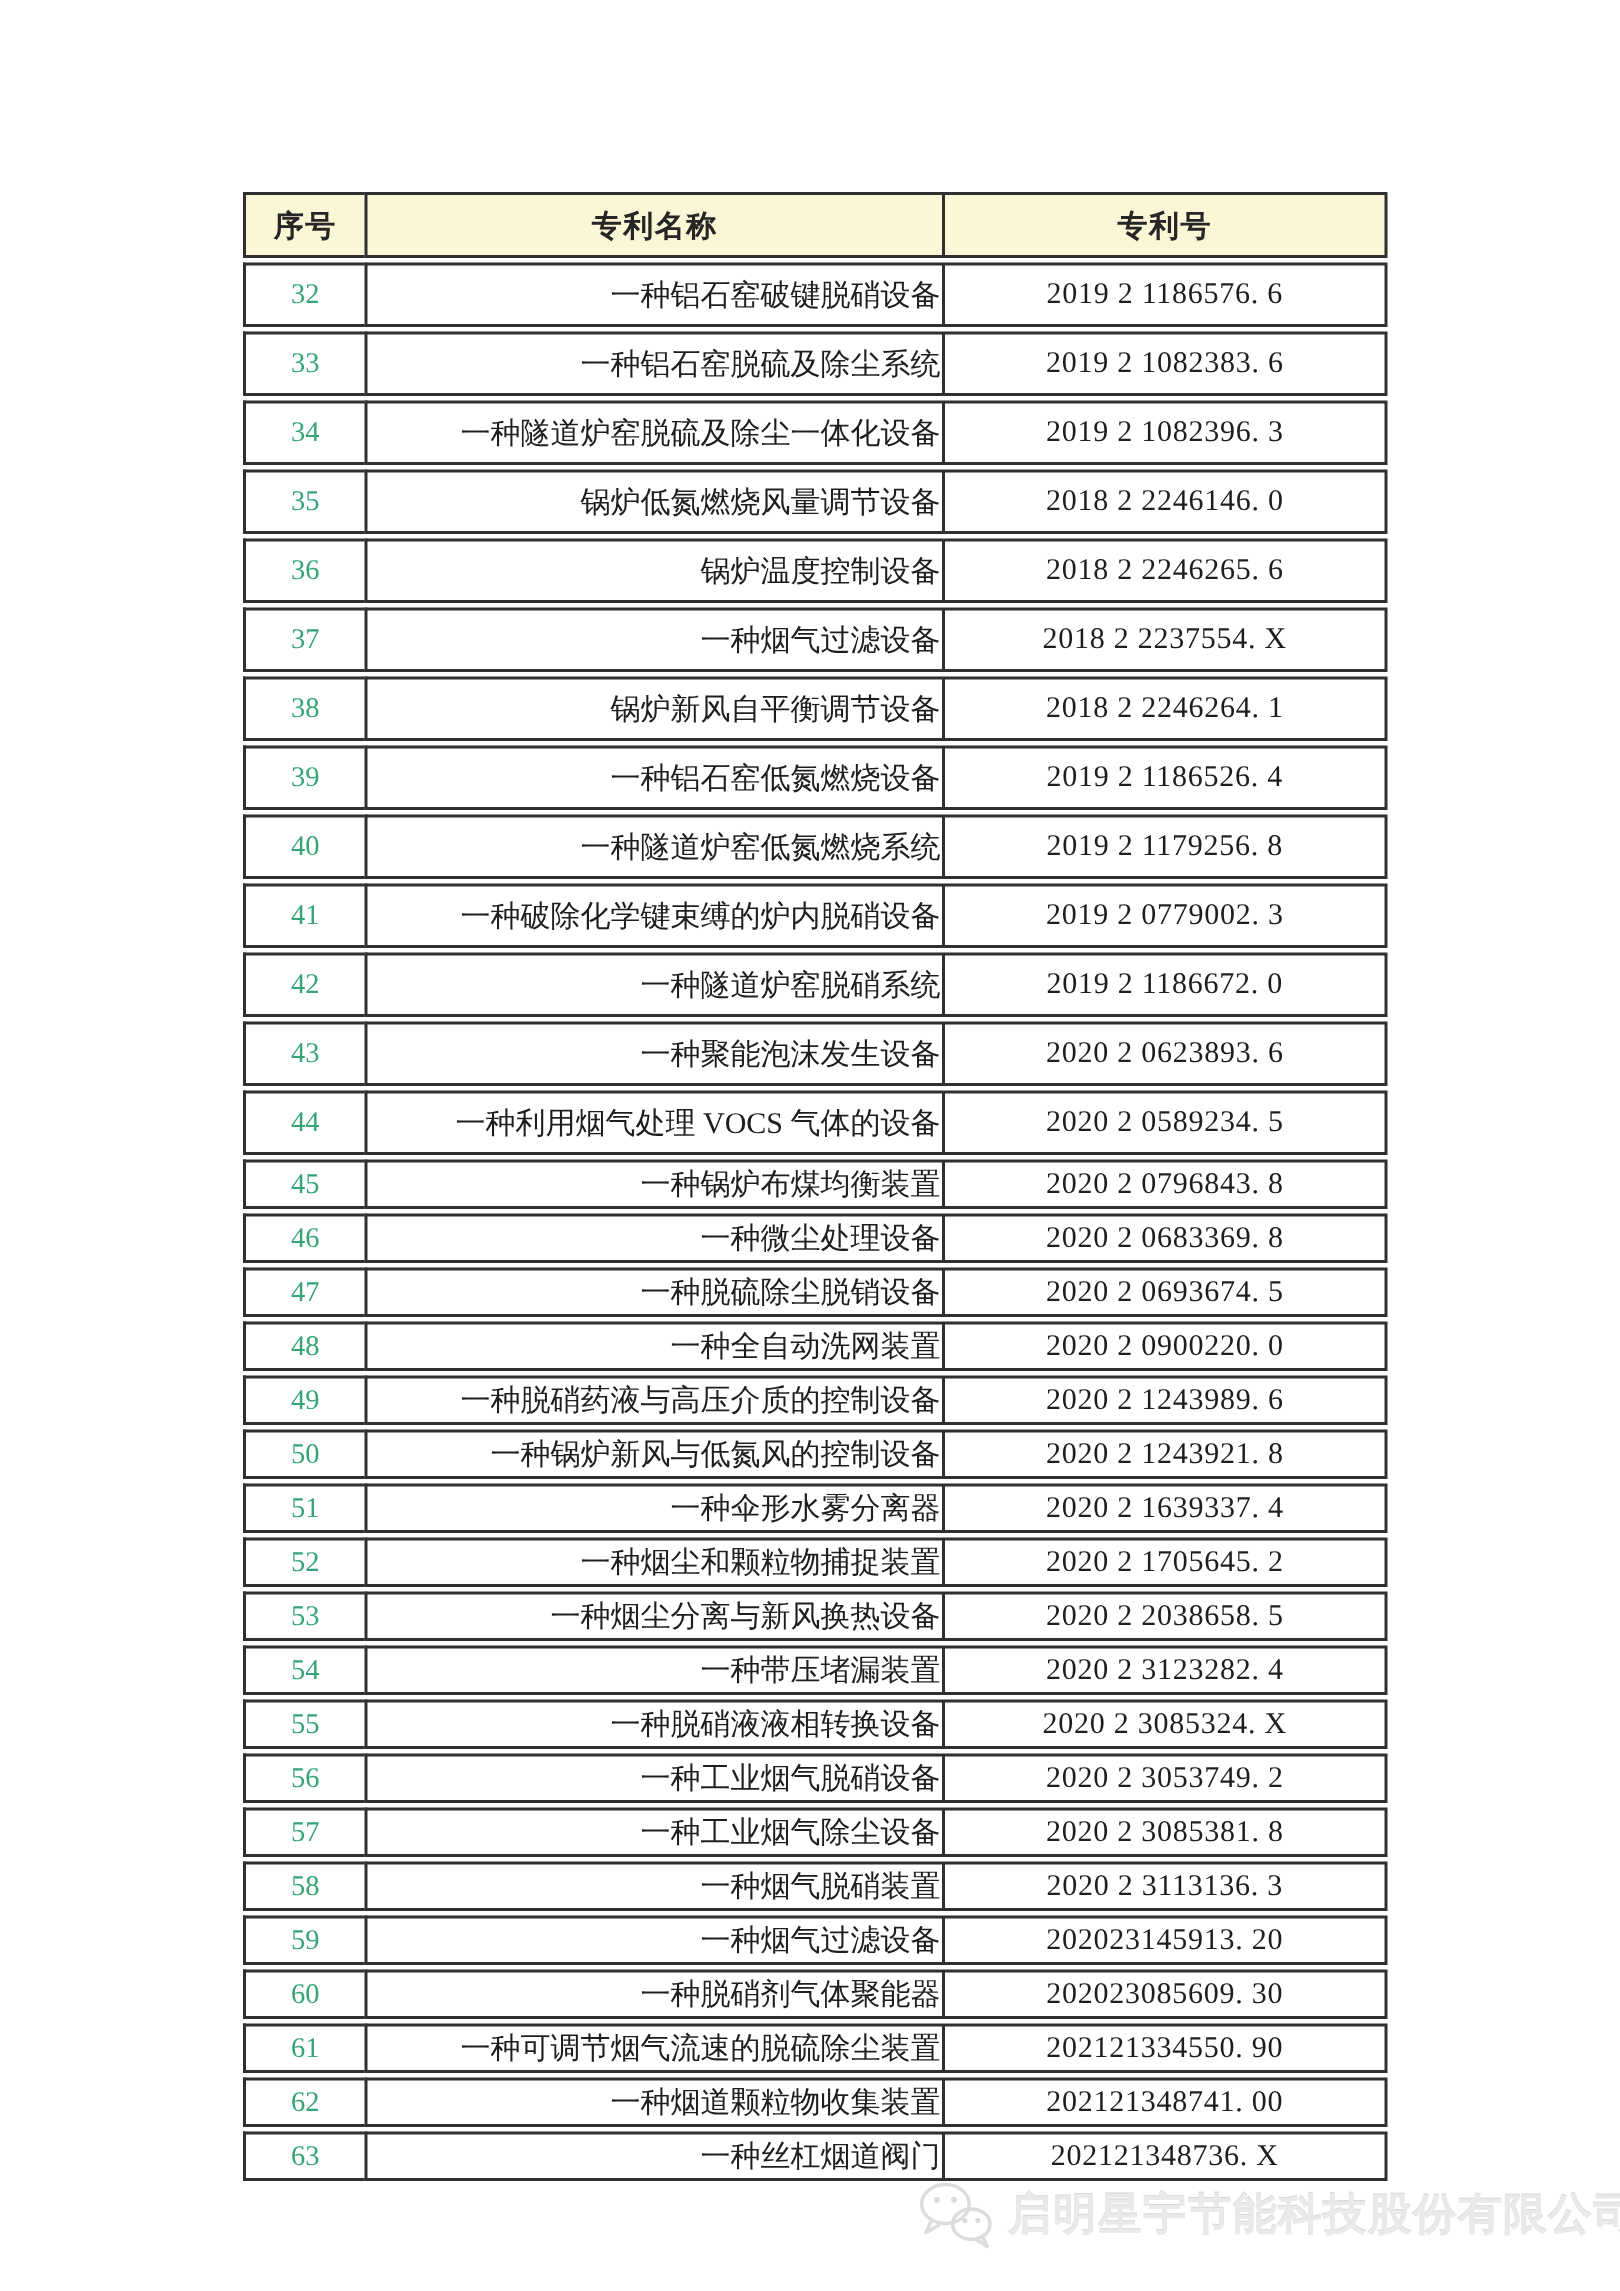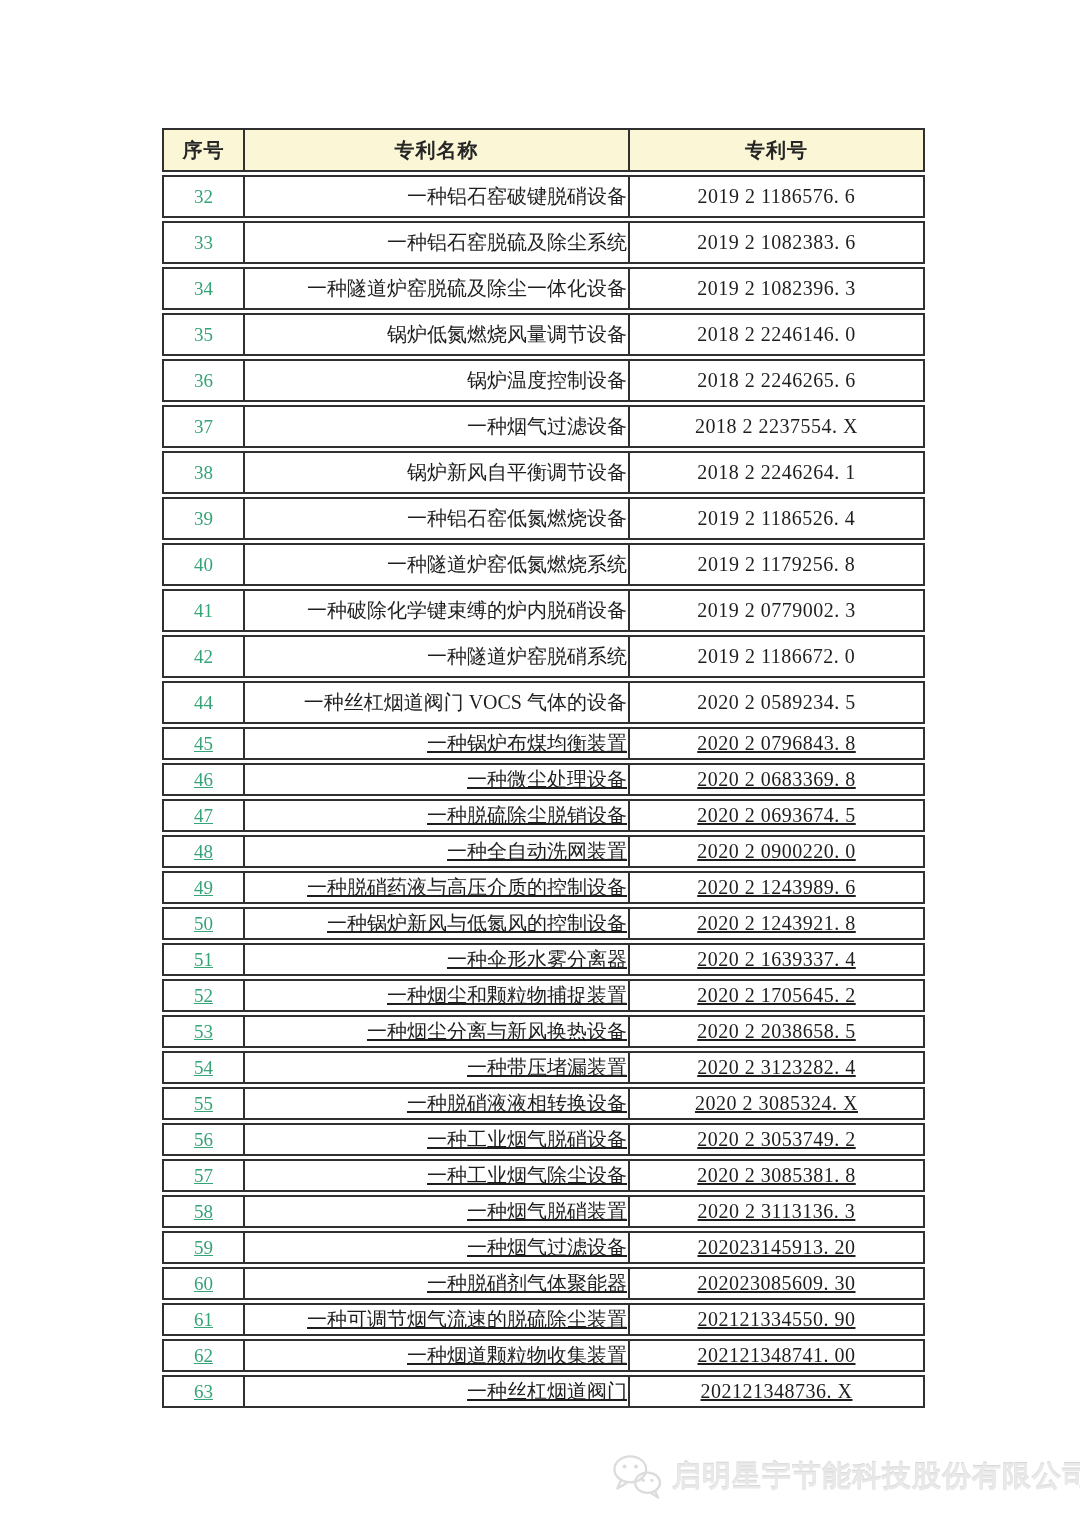--- a/index.html
+++ b/index.html
@@ -43,21 +43,21 @@
     font-weight:700;
     color:#262626;
     text-align:center;
     letter-spacing:1px;
   }
   .patent-table td{
     font-size:20px;
     color:var(--text-color);
   }
   tr.tall td{height:37px;}
-  tr.short td{height:22px;text-decoration:underline;}
+  tr.short td{height:22px;}
   td.col-index{
     text-align:center;
     color:var(--index-color);
     font-size:19px;
     margin-top:24px;
   }
   td.col-name{
     text-align:right;
     padding-left:12px;
   }
@@ -151,22 +151,27 @@
     <td class="col-index">41</td>
     <td class="col-name">一种破除化学键束缚的炉内脱硝设备</td>
     <td class="col-number">2019 2 0779002. 3</td>
   </tr>
         <tr class="tall">
     <td class="col-index">42</td>
     <td class="col-name">一种隧道炉窑脱硝系统</td>
     <td class="col-number">2019 2 1186672. 0</td>
   </tr>
         <tr class="tall">
+    <td class="col-index">43</td>
+    <td class="col-name">一种聚能泡沫发生设备</td>
+    <td class="col-number">2020 2 0623893. 6</td>
+  </tr>
+        <tr class="tall">
     <td class="col-index">44</td>
-    <td class="col-name">一种丝杠烟道阀门 VOCS 气体的设备</td>
+    <td class="col-name">一种利用烟气处理 VOCS 气体的设备</td>
     <td class="col-number">2020 2 0589234. 5</td>
   </tr>
         <tr class="short">
     <td class="col-index">45</td>
     <td class="col-name">一种锅炉布煤均衡装置</td>
     <td class="col-number">2020 2 0796843. 8</td>
   </tr>
         <tr class="short">
     <td class="col-index">46</td>
     <td class="col-name">一种微尘处理设备</td>

